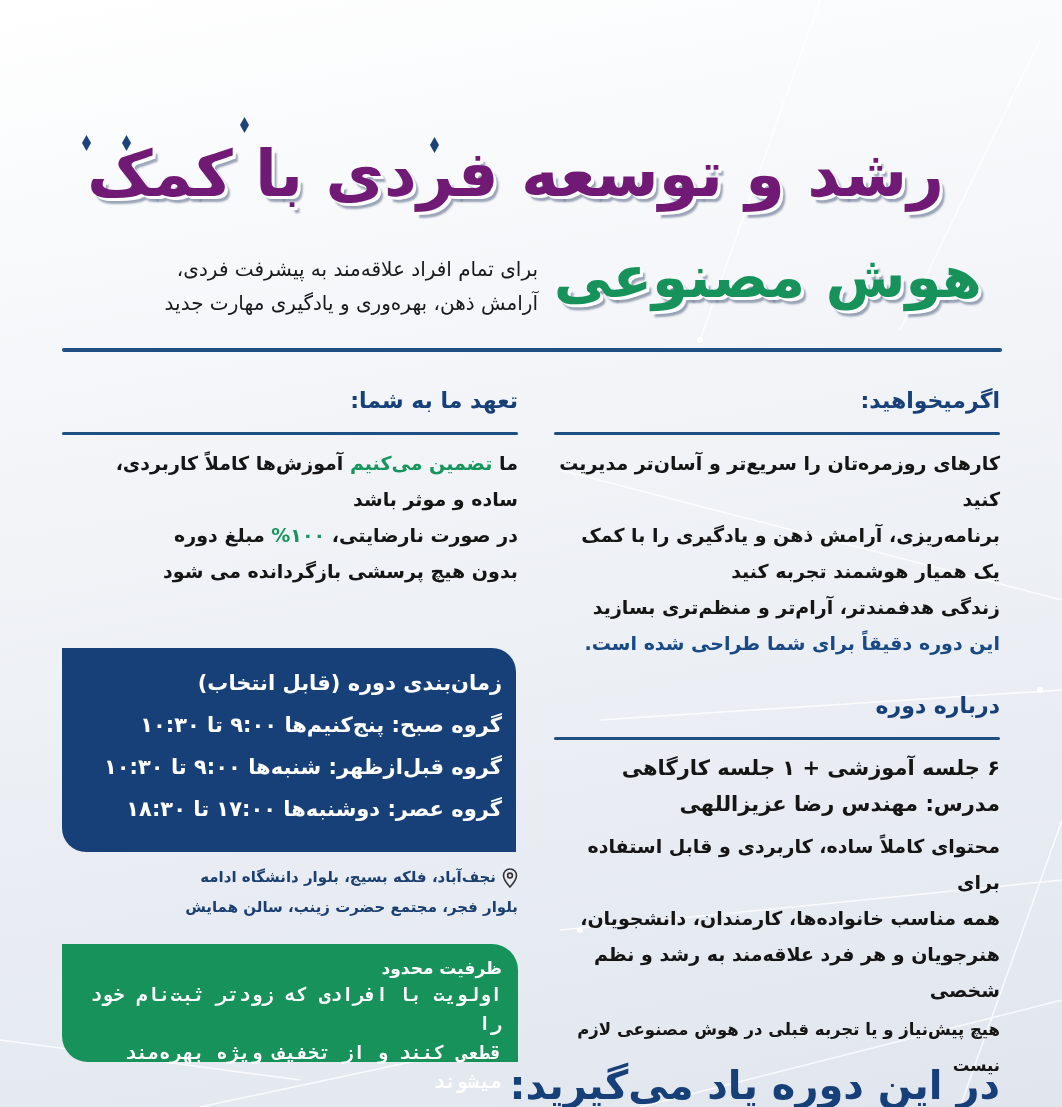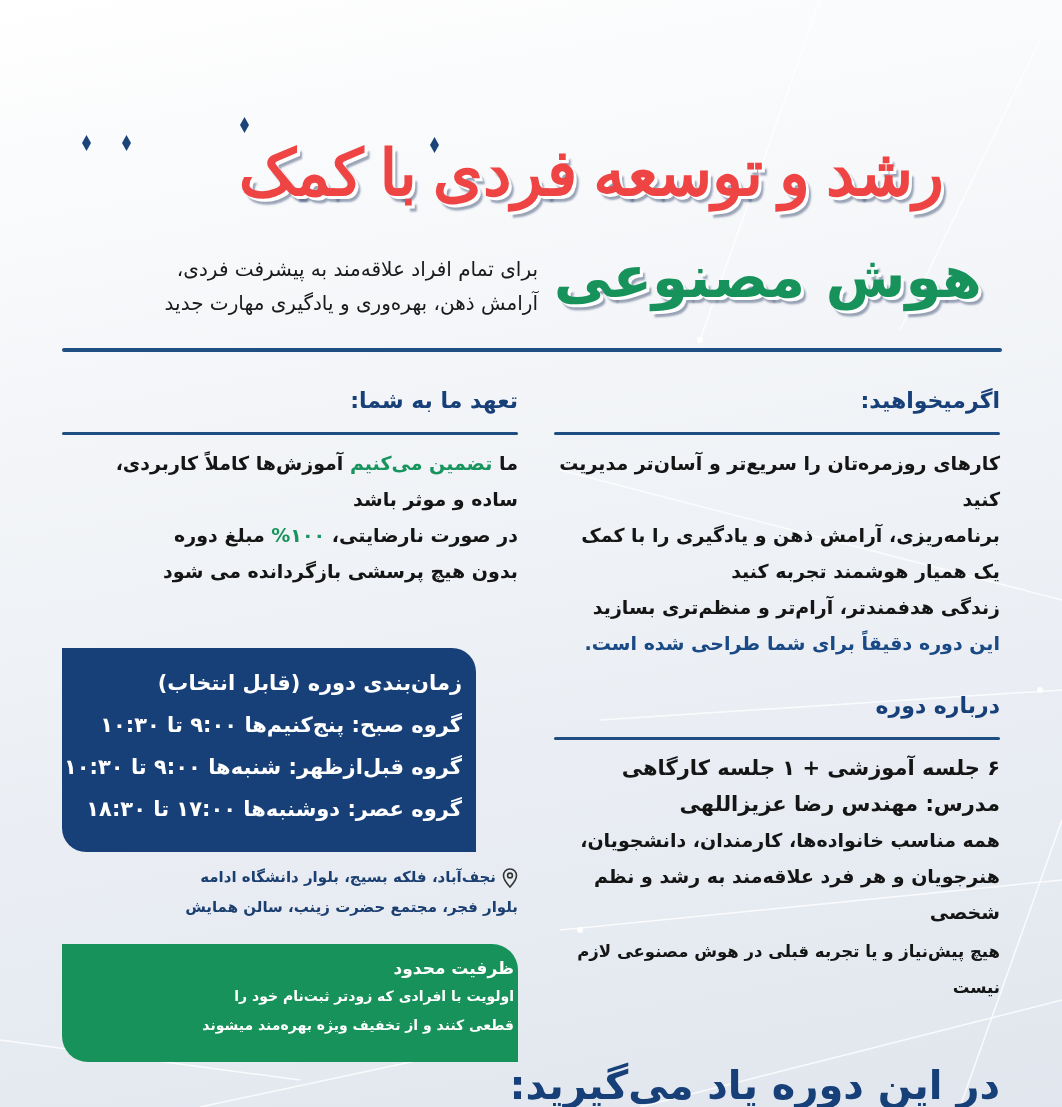--- a/index.html
+++ b/index.html
@@ -10,25 +10,24 @@
       position: relative;
       color: #111;
       direction: rtl;
     }
     .bg-lines { position: absolute; inset: 0; pointer-events: none; }
     .top-marks { position: absolute; top: 115px; left: 0; width: 1062px; height: 30px; }
     .mark { position: absolute; width: 9px; height: 16px; background: #1b4479; transform: rotate(0deg); clip-path: polygon(50% 0, 100% 50%, 50% 100%, 0 50%); }
 
     .title1 {
       position: absolute; top: 142px; right: 118px;
-      font-size: 64px; font-weight: bold; color: #ef4444;
+      font-size: 64px; font-weight: bold; color: #701a75;
       letter-spacing: -1px; line-height: 1;
       text-shadow: 3px 3px 0 #ffffff, 5px 6px 2px rgba(40,60,100,0.45);
       white-space: nowrap;
-      font-family: Liberation Serif, serif;
     }
     .title2 {
       position: absolute; top: 248px; right: 80px;
       font-size: 58px; font-weight: bold; color: #17925a;
       line-height: 1;
       text-shadow: 3px 3px 0 #ffffff, 5px 6px 2px rgba(40,60,100,0.45);
       white-space: nowrap;
     }
     .subtitle {
       position: absolute; top: 252px; left: 68px; width: 470px;
@@ -43,39 +42,39 @@
     .section-title {
       font-size: 22px; font-weight: bold; color: #173f78; line-height: 46px; text-align: right;
     }
     .section-divider { height: 3px; background: #1f4f82; margin: 8px 0 10px 0; border-radius: 2px; }
 
     .body-text { font-size: 19px; font-weight: bold; color: #151515; line-height: 36px; text-align: right; }
     .hl-blue { color: #1a4a85; }
     .hl-green { color: #18955e; }
 
     .schedule-box {
-      position: absolute; top: 648px; left: 62px; width: 414px; height: 204px;
+      position: absolute; top: 648px; left: 62px; width: 454px; height: 204px;
       background: #173f78; border-radius: 0 24px 0 24px;
       padding: 14px 14px 10px 14px; color: #fff;
     }
     .schedule-box .line { font-size: 21px; font-weight: bold; line-height: 42px; text-align: right; white-space: nowrap; }
 
     .address {
       position: absolute; top: 862px; left: 62px; width: 456px;
       font-size: 15px; font-weight: bold; color: #1b3f70; line-height: 30px; text-align: right;
     }
     .pin { display: inline-block; width: 16px; height: 20px; vertical-align: middle; margin-left: 6px; }
 
     .capacity-box {
       position: absolute; top: 944px; left: 62px; width: 456px; height: 118px;
       background: #17925a; border-radius: 0 26px 0 26px;
-      padding: 10px 4px 8px 16px; color: #fff;
+      padding: 10px 16px 8px 16px; color: #fff;
     }
     .capacity-box .cap-title { font-size: 17px; font-weight: bold; line-height: 28px; text-align: right; }
-    .capacity-box .cap-text { font-size: 14px; font-weight: bold; line-height: 29px; text-align: right; }
+    .capacity-box .cap-text { font-size: 19px; font-weight: bold; line-height: 29px; text-align: right; font-family: Liberation Mono, monospace; }
 
     .learn-title {
       position: absolute; top: 1062px; right: 62px;
       font-size: 40px; font-weight: bold; color: #173f78; line-height: 46px; text-align: right; white-space: nowrap;
     }
   </style>
 </head>
 <body>
 
 <svg class="bg-lines" width="1062" height="1107" viewBox="0 0 1062 1107">
@@ -122,20 +121,21 @@
     <div class="body-text">یک همیار هوشمند تجربه کنید</div>
     <div class="body-text">زندگی هدفمندتر، آرام‌تر و منظم‌تری بسازید</div>
     <div class="body-text hl-blue">این دوره دقیقاً برای شما طراحی شده است.</div>
   </div>
 
   <div style="margin-top:22px;">
     <div class="section-title">درباره دوره</div>
     <div class="section-divider"></div>
     <div class="body-text" style="font-size:21px;">۶ جلسه آموزشی + ۱ جلسه کارگاهی</div>
     <div class="body-text" style="font-size:21px;">مدرس: مهندس رضا عزیزاللهی</div>
+    <div class="body-text" style="margin-top:6px;">محتوای کاملاً ساده، کاربردی و قابل استفاده برای</div>
     <div class="body-text">همه مناسب خانواده‌ها، کارمندان، دانشجویان،</div>
     <div class="body-text">هنرجویان و هر فرد علاقه‌مند به رشد و نظم شخصی</div>
     <div class="body-text" style="font-size:16.5px; margin-top:4px;">هیچ پیش‌نیاز و یا تجربه قبلی در هوش مصنوعی لازم نیست</div>
   </div>
 </div>
 
 <div class="col-left">
   <div>
     <div class="section-title">تعهد ما به شما:</div>
     <div class="section-divider"></div>

